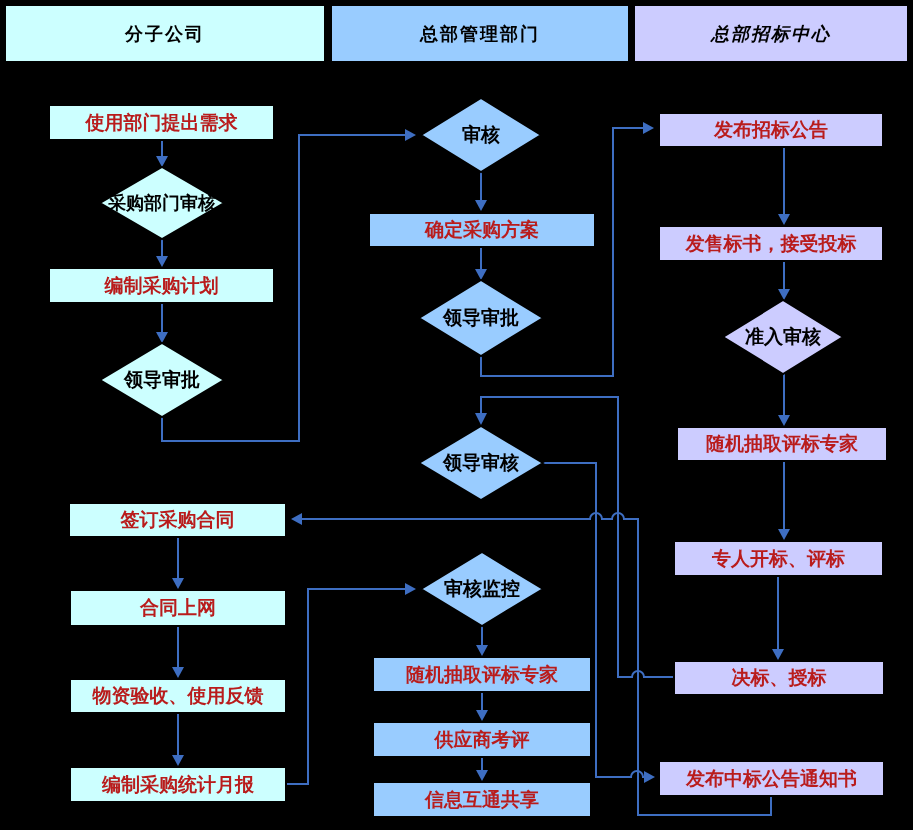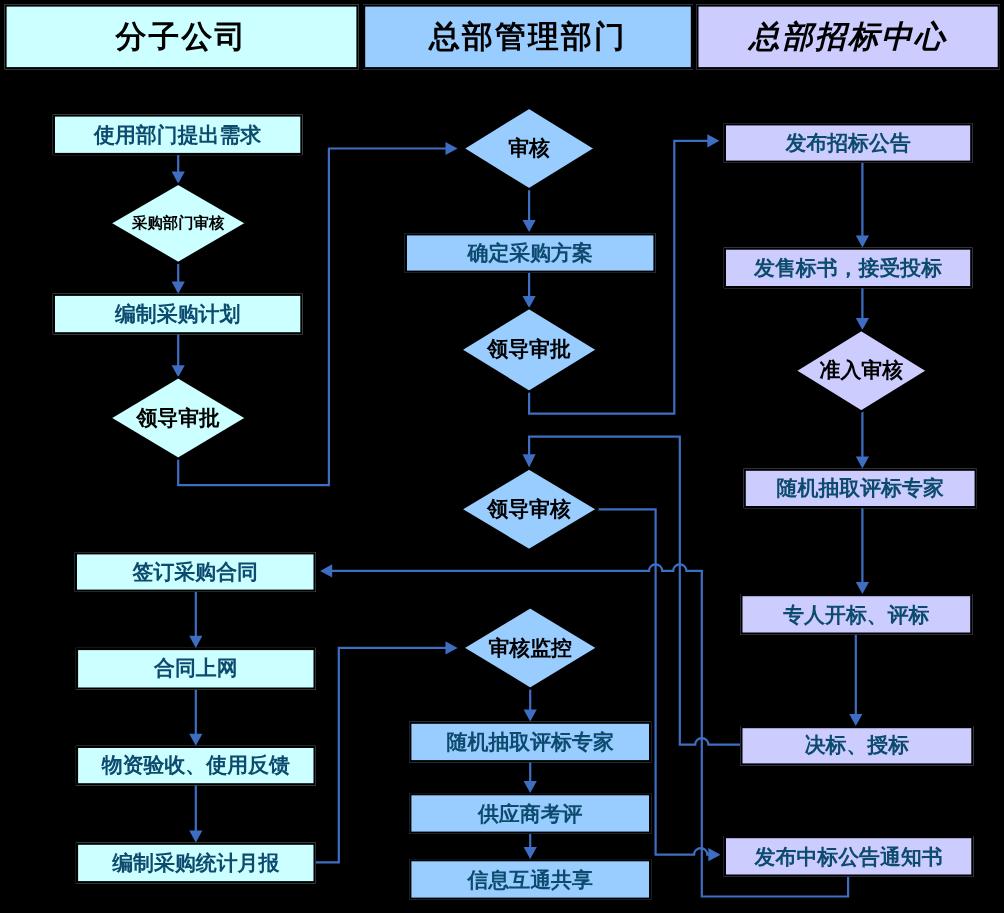--- a/index.html
+++ b/index.html
@@ -2,33 +2,33 @@
 <html><head>
 <meta charset="utf-8">
 <style>
   html,body{margin:0;padding:0;background:#000;}
   .canvas{
     position:relative;width:913px;height:830px;background:#000;
     font-family:"DejaVu Sans","Liberation Sans",sans-serif;overflow:hidden;
   }
   .hdr{
     position:absolute;height:59px;display:flex;align-items:center;justify-content:center;
-    font-size:28px;font-weight:bold;color:#000;border:2px solid #000;box-sizing:border-box;
+    font-size:18px;font-weight:bold;color:#000;border:2px solid #000;box-sizing:border-box;
     letter-spacing:2px;
   }
   .node{
     position:absolute;display:flex;align-items:center;justify-content:center;
-    font-size:19px;font-weight:bold;color:#0c4a6e;border:2px solid #000;box-sizing:border-box;
+    font-size:19px;font-weight:bold;color:#b91c1c;border:2px solid #000;box-sizing:border-box;
     text-align:center;white-space:nowrap;
   }
   .dlabel{
     position:absolute;transform:translate(-50%,-50%);
     font-size:19px;font-weight:bold;color:#000;white-space:nowrap;text-align:center;
   }
-  .dlabel.small{font-size:14px;}
+  .dlabel.small{font-size:18px;}
   .c1{background:#CCFFFF;}
   .c2{background:#99CCFF;}
   .c3{background:#CCCCFF;}
   svg.wires{position:absolute;left:0;top:0;}
   .wire{stroke:#3E6EC2;stroke-width:2;fill:none;}
   .ah{fill:#3E6EC2;stroke:none;}
   .dia{stroke:#000;stroke-width:2;}
   .dia.f1{fill:#CCFFFF;}
   .dia.f2{fill:#99CCFF;}
   .dia.f3{fill:#CCCCFF;}

